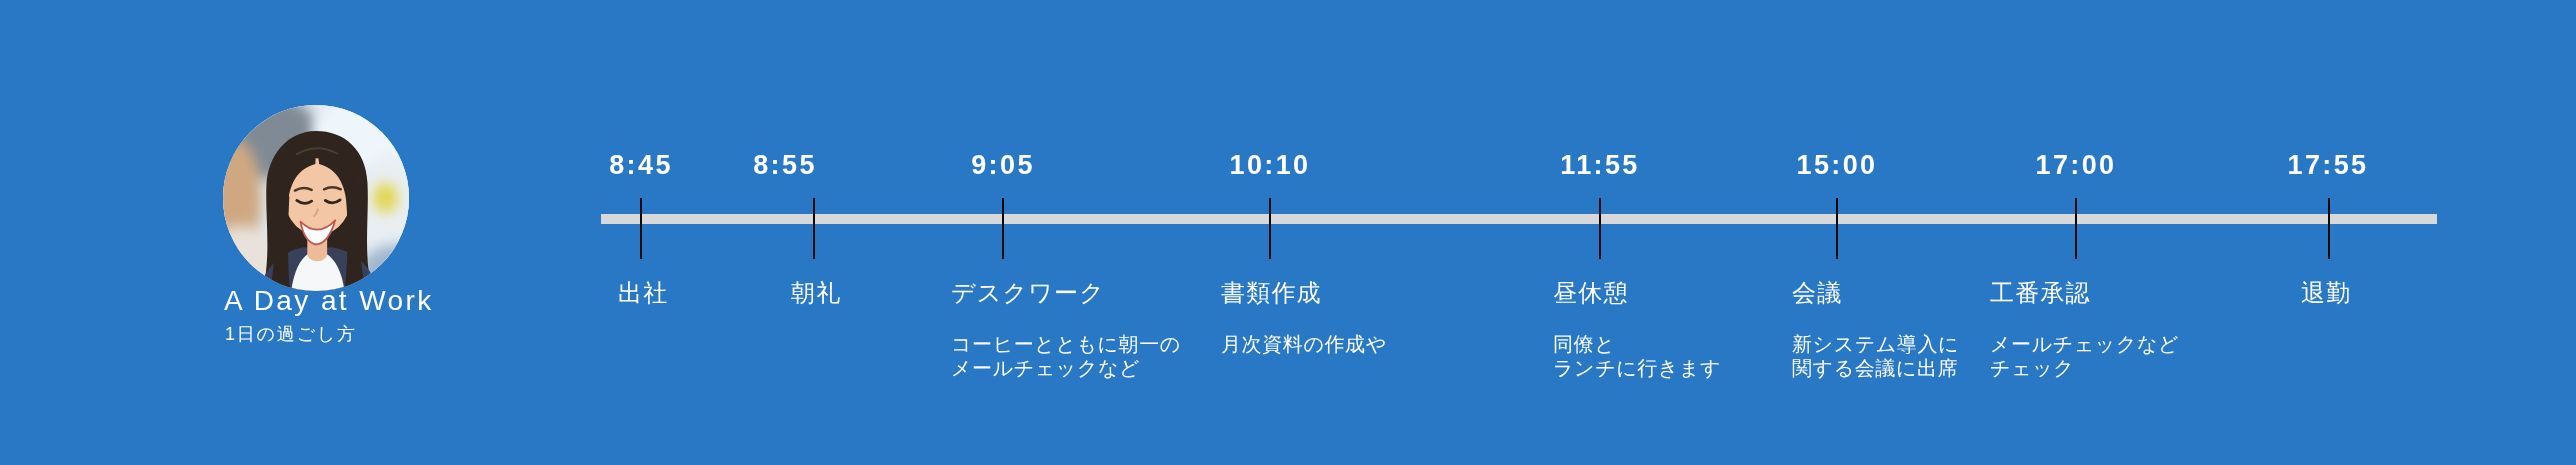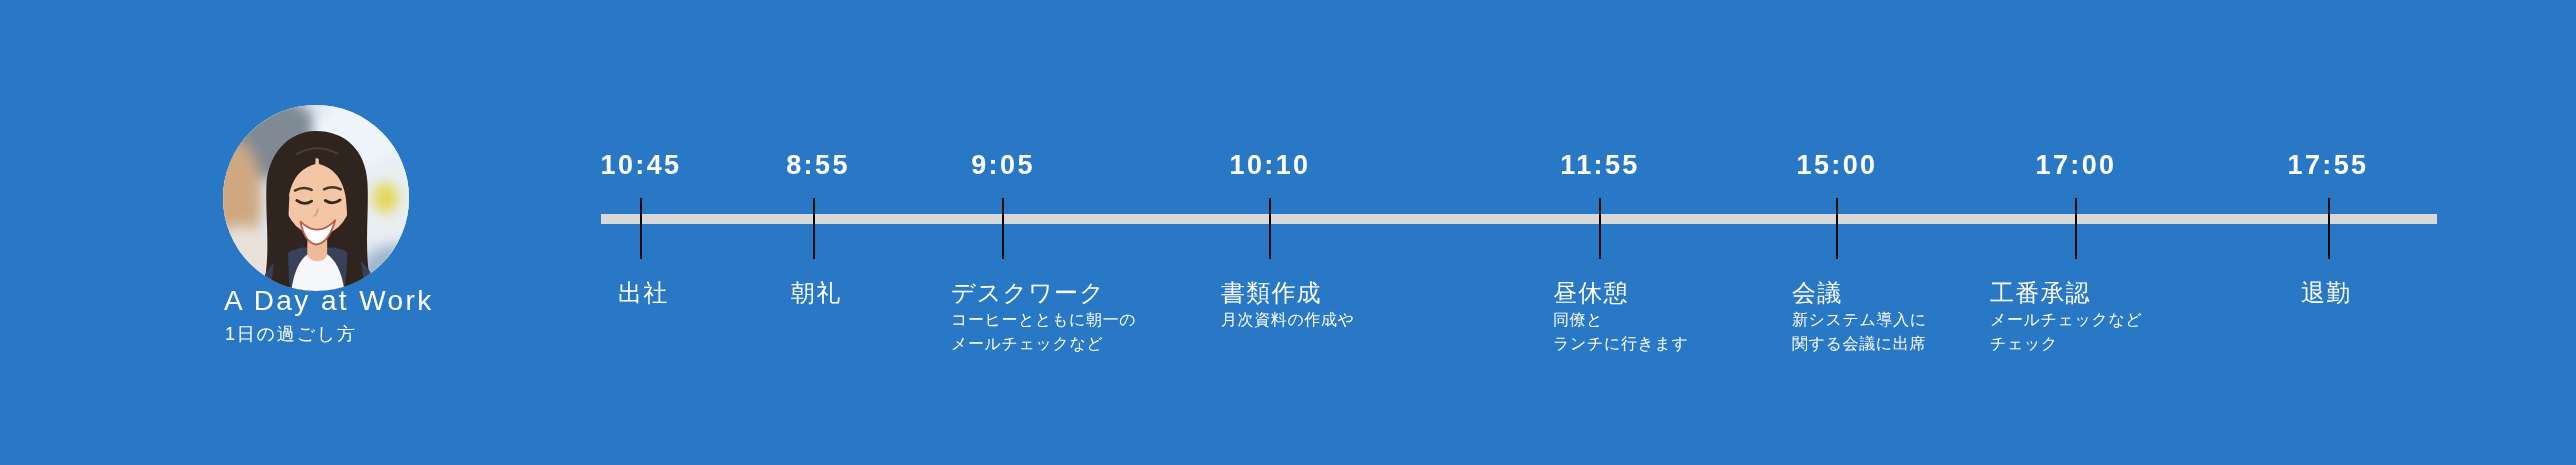--- a/index.html
+++ b/index.html
@@ -36,21 +36,21 @@
   .time{
     position:absolute;top:150px;transform:translateX(-50%);
     font-size:27px;font-weight:700;letter-spacing:2.4px;white-space:nowrap;
   }
   .tblock{position:absolute;top:279px;}
   .label{
     font-size:24px;font-weight:400;letter-spacing:1.2px;
     line-height:28px;white-space:nowrap;
   }
   .desc{
-    margin-top:1px;font-size:16px;font-weight:400;letter-spacing:0.6px;
+    margin-top:25px;font-size:20px;font-weight:400;letter-spacing:0.6px;
     line-height:24px;white-space:nowrap;
   }
 </style>
 </head>
 <body>
 
 <div class="stage">
 
   <div class="avatar">
     <svg viewBox="0 0 300 300">
@@ -96,29 +96,29 @@
       <path d="M125,188 Q153,215 181,186 Q170,224 150,225 Q131,221 125,188 Z" fill="#ffffff" stroke="#c25a52" stroke-width="3" stroke-linejoin="round"></path>
     </svg>
   </div>
 
   <div class="title">A Day at Work</div>
   <div class="subtitle">1日の過ごし方</div>
 
   <div class="bar"></div>
 
   <div>
-    <div class="time" style="left:641px">10:45</div>
+    <div class="time" style="left:641px">8:45</div>
     <div class="tick" style="left:640px"></div>
     <div class="tblock" style="left:618px">
       <div class="label">出社</div>
     </div>
   </div>
 
   <div>
-    <div class="time" style="left:818px">8:55</div>
+    <div class="time" style="left:785px">8:55</div>
     <div class="tick" style="left:813px"></div>
     <div class="tblock" style="left:791px">
       <div class="label">朝礼</div>
     </div>
   </div>
 
   <div>
     <div class="time" style="left:1003px">9:05</div>
     <div class="tick" style="left:1002px"></div>
     <div class="tblock" style="left:951px">

